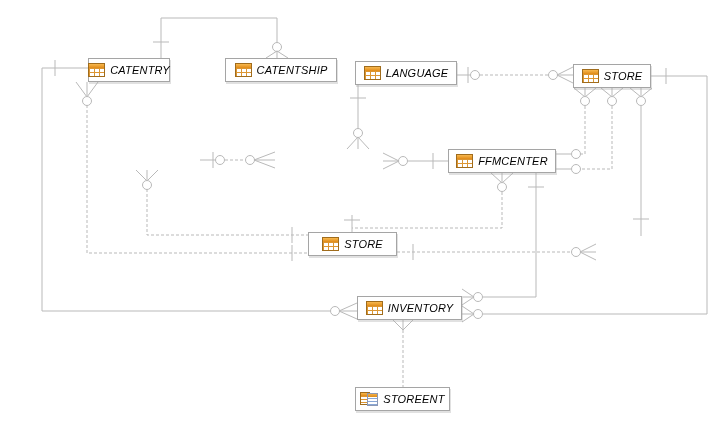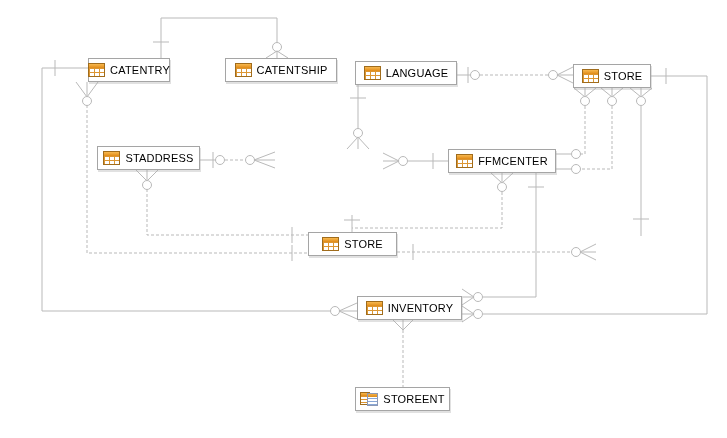--- a/index.html
+++ b/index.html
@@ -3,21 +3,21 @@
 <meta charset="utf-8">
 <style>
   html,body{margin:0;padding:0;background:#fff;}
   .canvas{position:relative;width:727px;height:438px;background:#ffffff;overflow:hidden;
           font-family:"Liberation Sans",sans-serif;}
   .wires{position:absolute;left:0;top:0;}
   .entity{position:absolute;height:22px;border:1px solid #a5a5a5;background:#fff;
           display:flex;align-items:center;justify-content:center;gap:5px;
           font-size:11px;color:#000;letter-spacing:.2px;
           box-shadow:1px 2px 0 rgba(170,170,170,.35);cursor:default;}
-  .entity .lbl{white-space:nowrap;}
+  .entity .lbl{white-space:nowrap;font-style:italic;}
   .icon-table{width:15px;height:12px;border:1px solid #a06c1c;flex:0 0 auto;
     background:
       linear-gradient(#f7b84f,#e08a17) no-repeat 0 0/100% 4px,
       repeating-linear-gradient(90deg,#dc9632 0 1px,transparent 1px 5px),
       repeating-linear-gradient(#dc9632 0 1px,transparent 1px 4px),
       #fff;}
   .icon-view{position:relative;width:18px;height:14px;flex:0 0 auto;}
   .icon-view .back{position:absolute;left:0;top:0;width:8px;height:11px;border:1px solid #a06c1c;
     background:
       linear-gradient(#f7b84f,#e08a17) no-repeat 0 0/100% 3px,
@@ -167,24 +167,20 @@
   <div class="entity" style="left:355px;top:61px;width:100px">
     <span class="icon-table"></span>
     <span class="lbl">LANGUAGE</span>
   </div>
 
   <div class="entity" style="left:573px;top:64px;width:76px">
     <span class="icon-table"></span>
     <span class="lbl">STORE</span>
   </div>
 
-  <div class="entity" style="left:97px;top:146px;width:101px">
-    <span class="icon-table"></span>
-    <span class="lbl">STADDRESS</span>
-  </div>
 
 
   <div class="entity" style="left:448px;top:149px;width:106px">
     <span class="icon-table"></span>
     <span class="lbl">FFMCENTER</span>
   </div>
 
   <div class="entity" style="left:308px;top:232px;width:87px">
     <span class="icon-table"></span>
     <span class="lbl">STORE</span>

